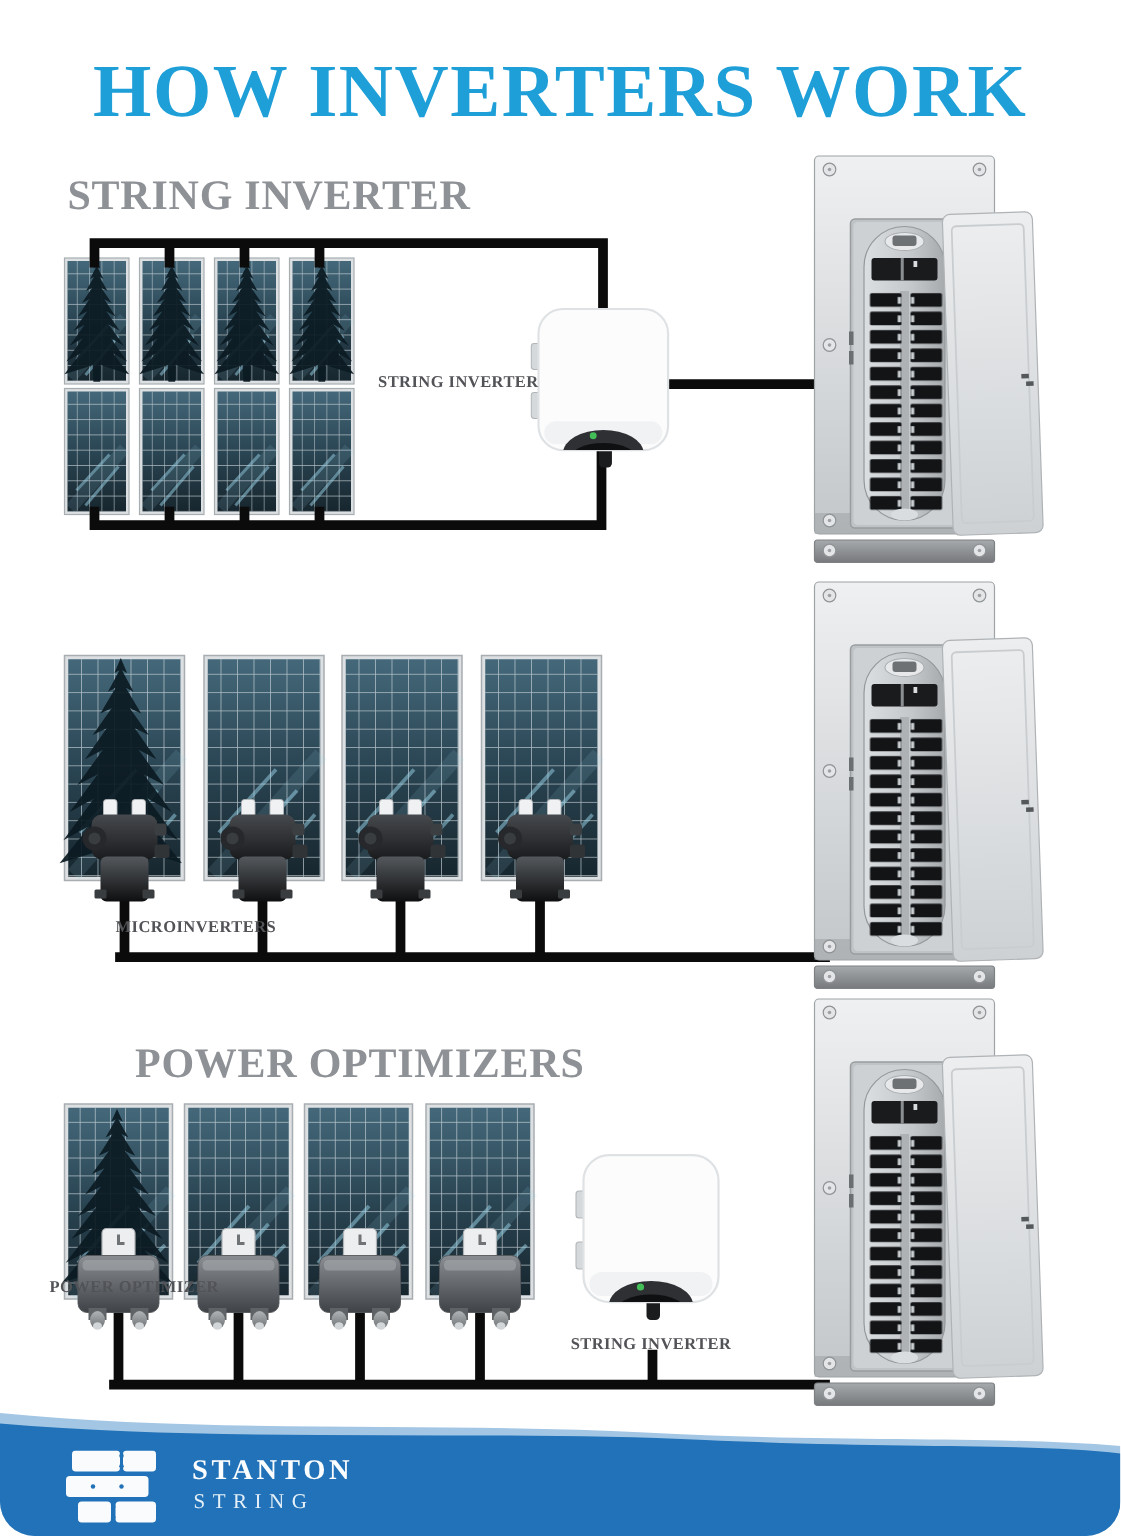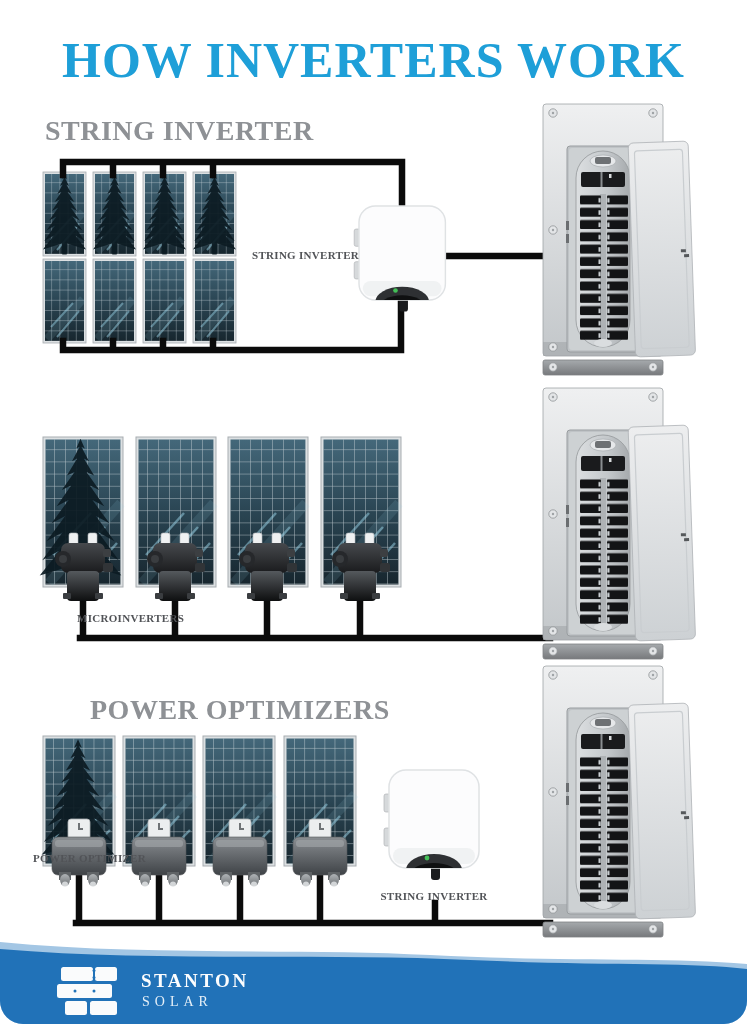--- a/index.html
+++ b/index.html
@@ -13,21 +13,21 @@
                color:var(--heading-gray,#8E9195);white-space:nowrap;}
   .sec-heading.s1{left:45px;top:115px;}
   .sec-heading.s2{left:43px;top:395px;}
   .sec-heading.s3{left:45px;top:694px;margin-left:45px;}
   .dev-label{position:absolute;font-size:11px;font-weight:bold;letter-spacing:.3px;
              color:var(--label-gray,#515357);white-space:nowrap;}
   .lbl-s1{left:252px;top:249px;}
   .lbl-s2{left:40px;top:612px;margin-left:37px;}
   .lbl-s3{left:33px;top:852px;}
   .lbl-s3inv{left:374px;top:890px;width:120px;text-align:center;}
-  .logo{position:absolute;left:57px;top:965px;width:300px;height:56px;}
+  .logo{position:absolute;left:44px;top:965px;width:300px;height:56px;}
   .logo .mark{position:absolute;left:0;top:2px;}
   .brand{position:absolute;left:84px;top:5px;font-size:19px;font-weight:bold;
          letter-spacing:2.5px;color:#FCFDFE;}
   .brand-sub{position:absolute;left:85px;top:29px;font-size:14px;font-weight:normal;
              letter-spacing:5px;color:#E6F0F8;}
 </style>
 </head>
 <body>
 
 <div class="canvas">
@@ -290,16 +290,16 @@
       <g fill="var(--footer-blue,#2172B8)">
         <circle cx="37" cy="3.5" r="1.5"></circle>
           <circle cx="37" cy="10.5" r="1.5"></circle>
         <circle cx="18" cy="24" r="1.5"></circle>
           <circle cx="37" cy="24" r="1.5"></circle>
         <circle cx="31.5" cy="37.5" r="1.5"></circle>
           <circle cx="31.5" cy="44.5" r="1.5"></circle>
       </g>
     </svg>
     <div class="brand">STANTON</div>
-    <div class="brand-sub">SOLAR</div>
+    <div class="brand-sub">STRING</div>
   </div>
 
 </div>
 
 </body></html>

